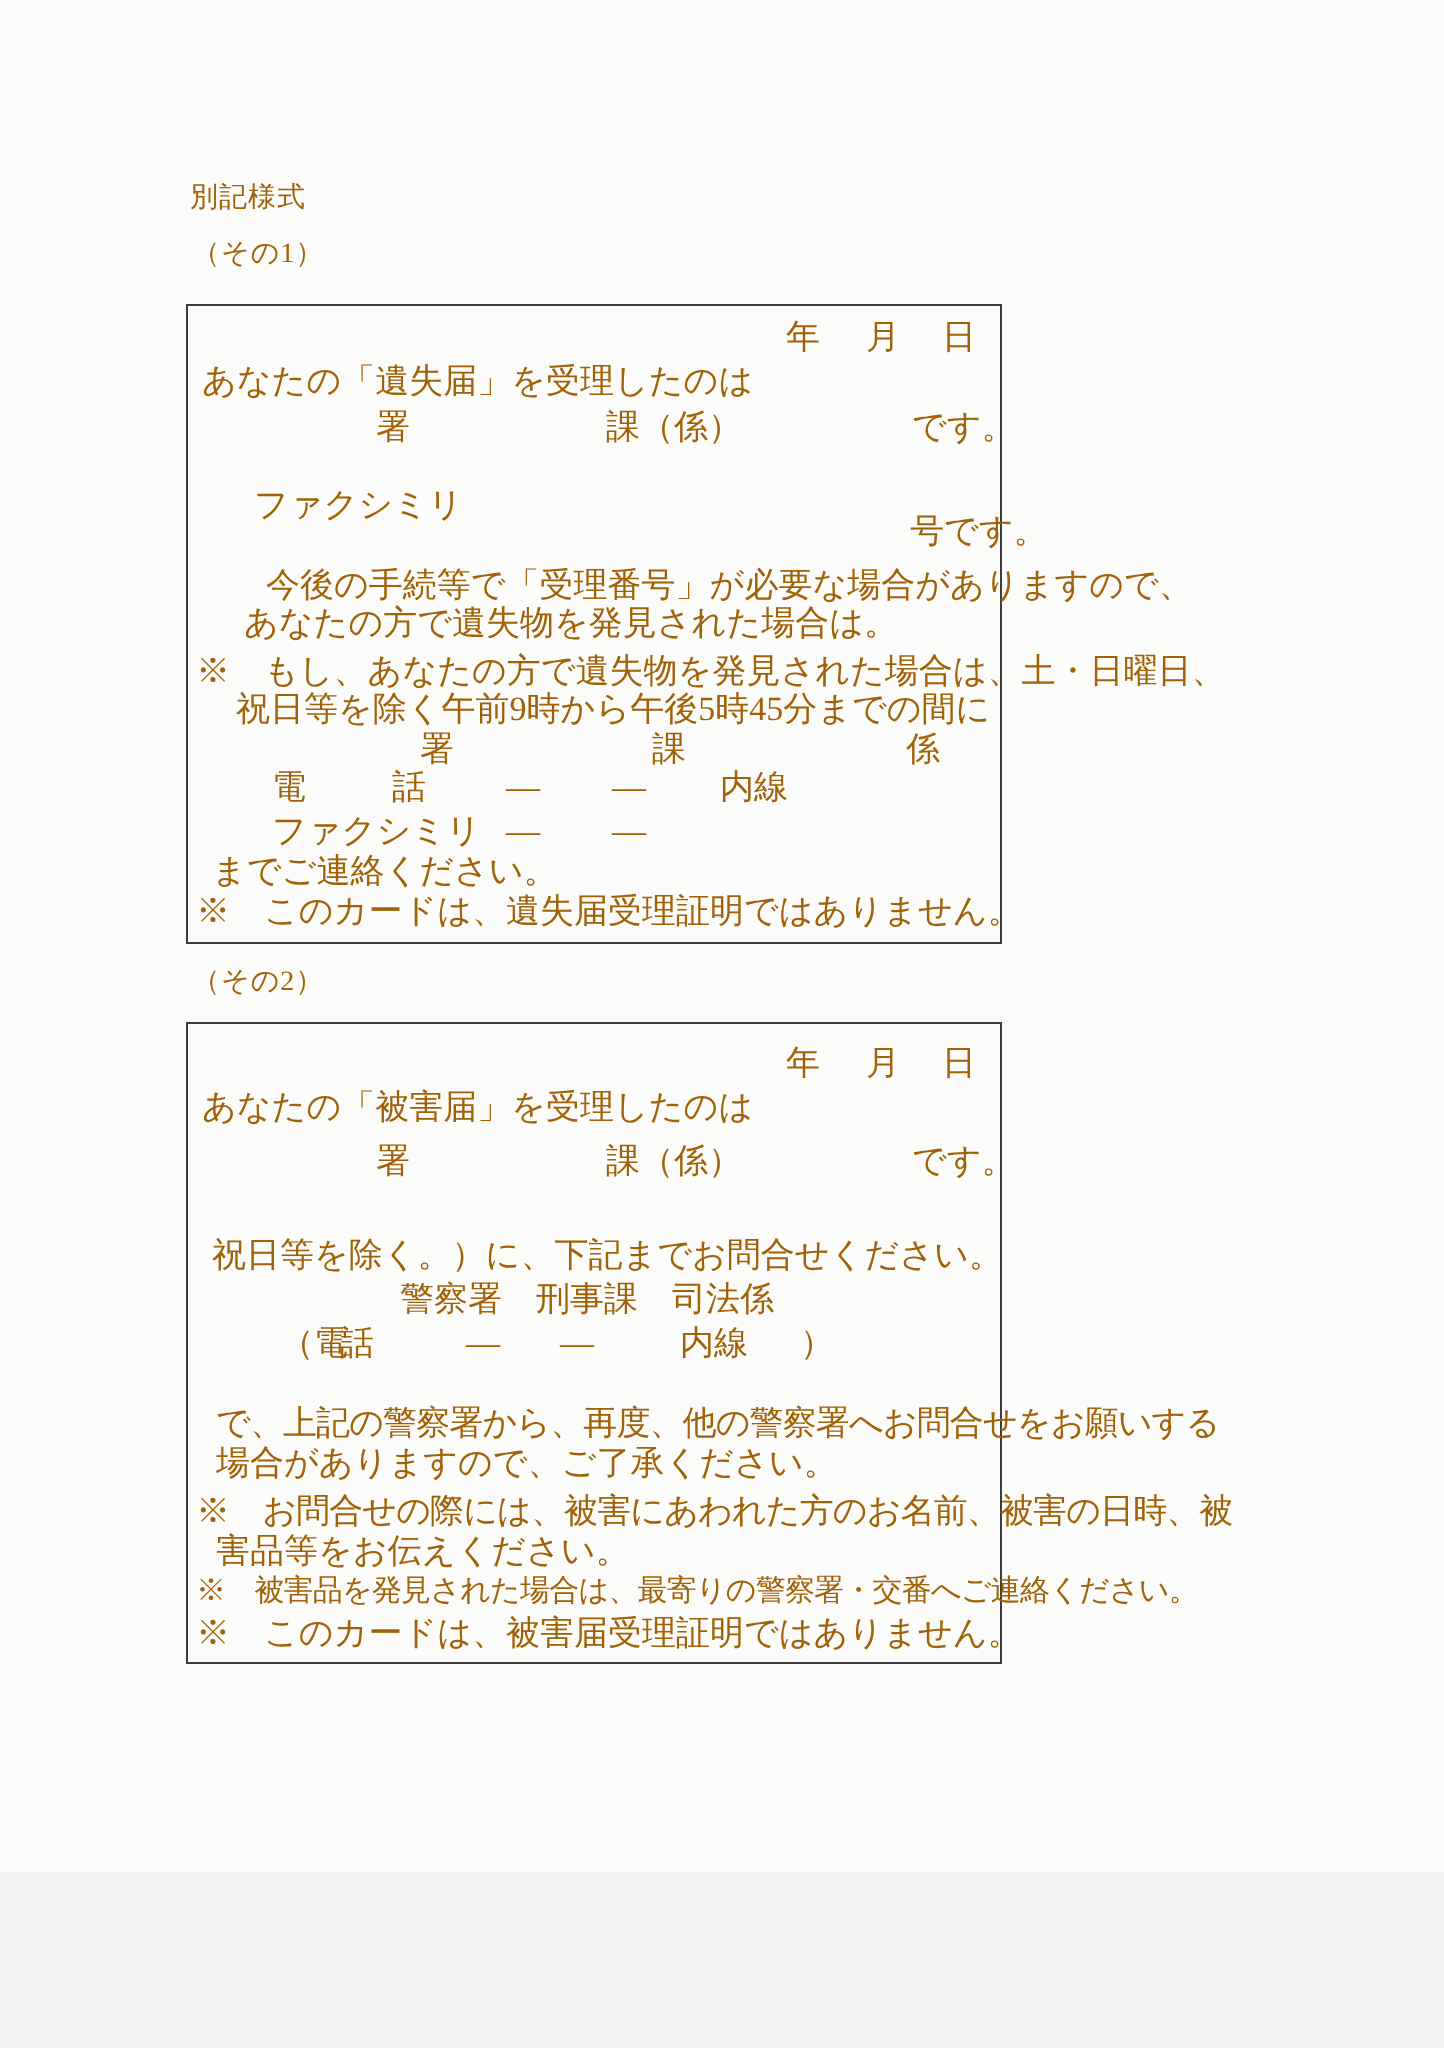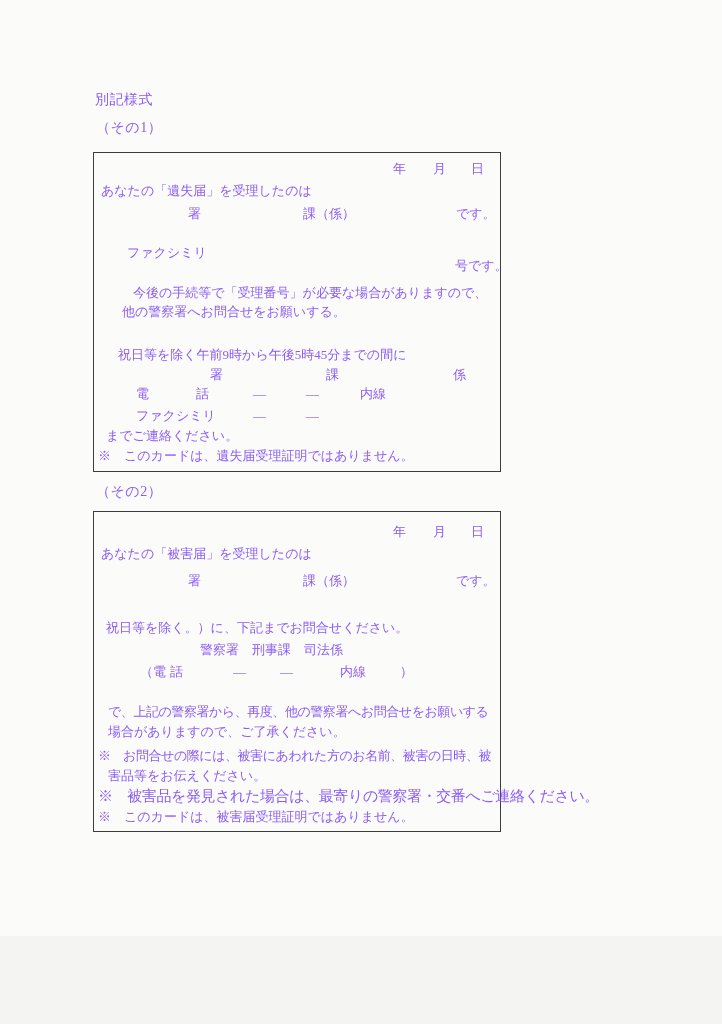--- a/index.html
+++ b/index.html
@@ -5,42 +5,42 @@
   html, body { margin: 0; padding: 0; }
   body {
     width: 722px; height: 1024px;
     background: #f4f4f2;
     font-family: "Liberation Serif", "DejaVu Serif", serif;
   }
   .page {
     position: relative;
     width: 722px; height: 936px;
     background: #fbfbf9;
-    color: #8b5cf6;
+    color: #a16207;
     overflow: hidden;
   }
   .lbl {
     position: absolute;
     font-size: 14px;
     line-height: 17px;
     white-space: nowrap;
     letter-spacing: 0.5px;
   }
   .card {
     position: absolute;
     left: 93px;
     width: 406px;
     border: 1.5px solid #3d3d3d;
     background: transparent;
   }
   .card-1 { top: 152px; height: 318px; }
   .card-2 { top: 511px; height: 319px; }
   .bl {
     position: absolute;
-    font-size: 13px;
+    font-size: 17px;
     line-height: 17px;
     white-space: nowrap;
   }
   .bl span { position: absolute; top: 0; white-space: nowrap; }
   .tight { letter-spacing: -0.45px; }
   .vtight { font-size: 15px; letter-spacing: -0.4px; }
 </style>
 </head>
 <body>
 
@@ -65,22 +65,23 @@
       <span style="left:209px;">課（係）</span>
       <span style="left:362px;">です。</span>
     </div>
 
     <div class="bl" style="left:0; top:91px; width:100%;">
       <span style="left:33px;">ファクシミリ</span>
       <span style="left:361px;margin-top:13px;">号です。</span>
     </div>
 
     <div class="bl" style="left:39px; top:131px;">今後の手続等で「受理番号」が必要な場合がありますので、</div>
-    <div class="bl" style="left:28px; top:150px;">他の警察署へお問合せをお願いする。</div>
+    <div class="bl" style="left:28px; top:150px;">あなたの方で遺失物を発見された場合は。</div>
 
+    <div class="bl" style="left:4px; top:174px;">※　もし、あなたの方で遺失物を発見された場合は、土・日曜日、</div>
     <div class="bl" style="left:24px; top:193px;">祝日等を除く午前9時から午後5時45分までの間に</div>
 
     <div class="bl" style="left:0; top:213px; width:100%;">
       <span style="left:116px;">署</span>
       <span style="left:232px;">課</span>
       <span style="left:359px;">係</span>
     </div>
 
     <div class="bl" style="left:0; top:232px; width:100%;">
       <span style="left:42px;">電</span>

